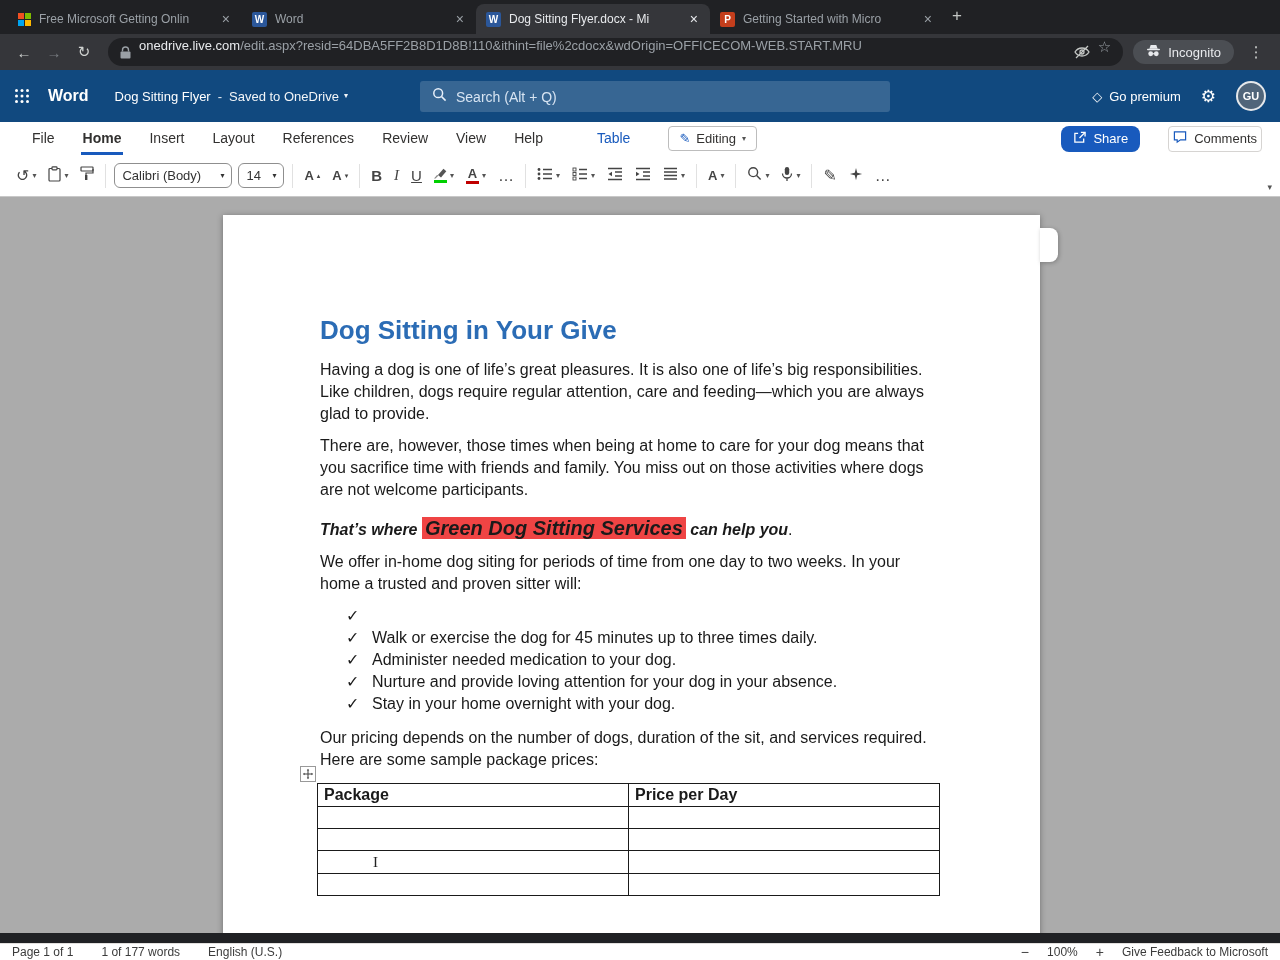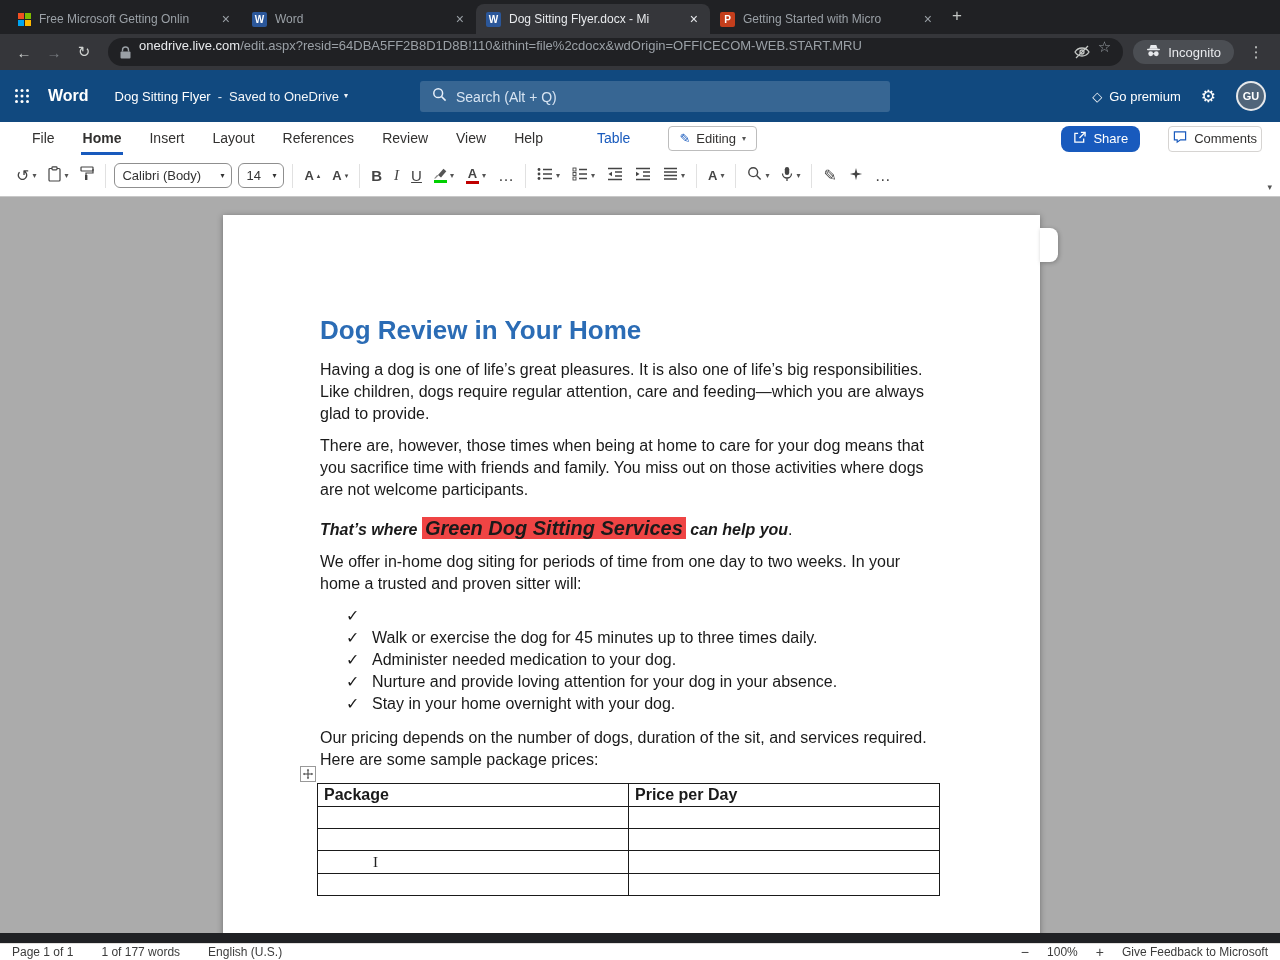--- a/index.html
+++ b/index.html
@@ -404,21 +404,21 @@
     </span>
     <span class="tbtn">
         <span class="g16">…</span>
       </span>
     <span class="collapse">▾</span>
   </div>
 
   <div class="canvas">
     <div class="page">
       <div class="content">
-        <h1>Dog Review in Your Home</h1>
+        <h1>Dog Sitting in Your Give</h1>
         <p>Having a dog is one of life’s great pleasures. It is also one of life’s big responsibilities. Like children, dogs require regular attention, care and feeding—which you are always glad to provide.</p>
         <p>There are, however, those times when being at home to care for your dog means that you sacrifice time with friends and family. You miss out on those activities where dogs are not welcome participants.</p>
         <p class="callout"><span>That’s where </span><span class="hl">Green Dog Sitting Services</span><span> can help you</span><span class="fin">.</span></p>
         <p>We offer in-home dog siting for periods of time from one day to two weeks. In your home a trusted and proven sitter will:</p>
         <ul class="doc-list">
           <li>
               <span class="chk">✓</span>
             </li>
           <li>
               <span class="chk">✓</span>

